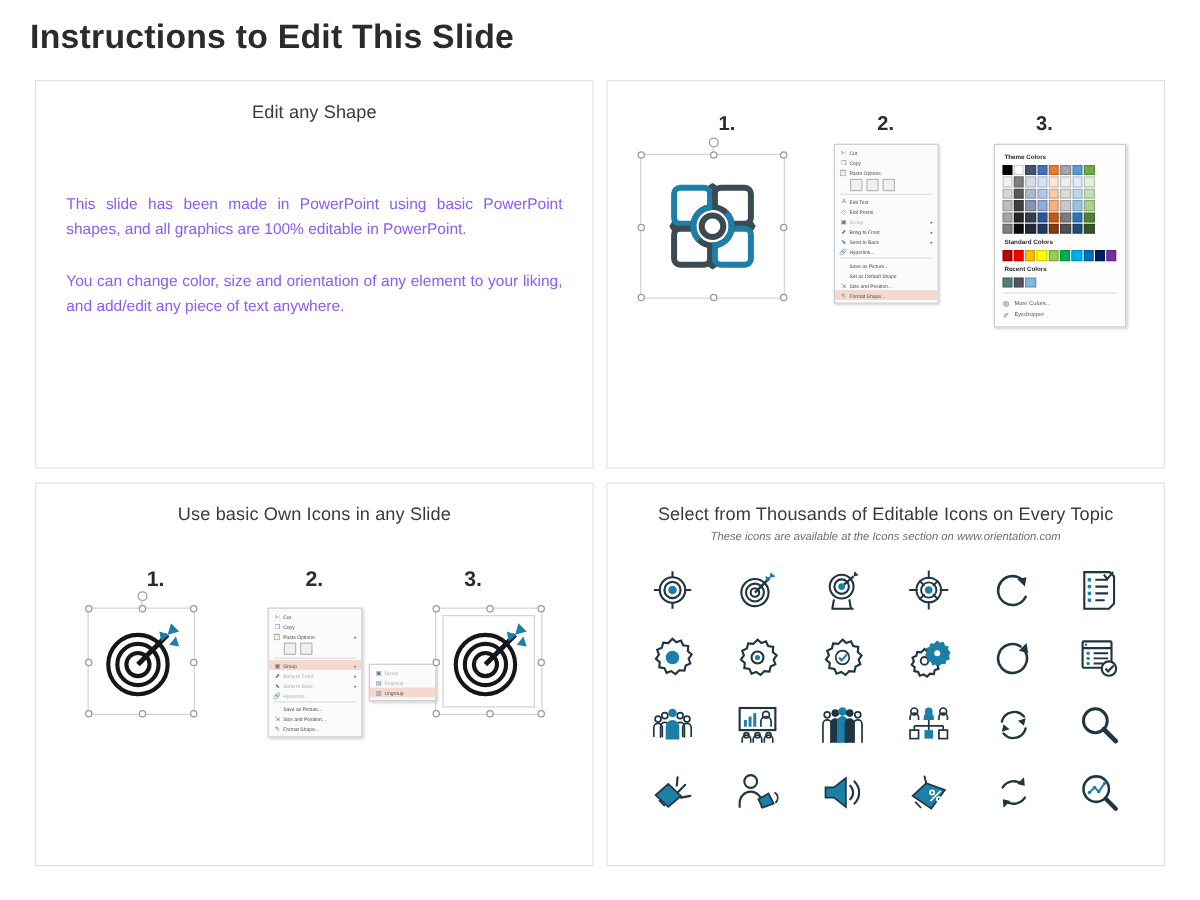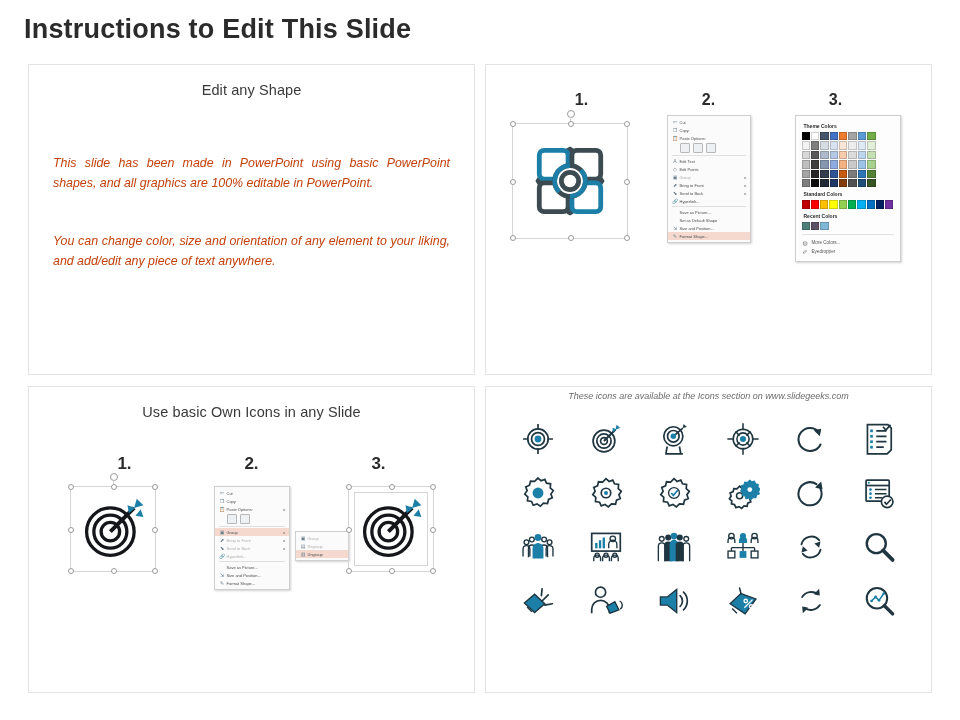--- a/index.html
+++ b/index.html
@@ -24,25 +24,25 @@
     border:1px solid #e3e3e3;background:#fff;position:relative;overflow:hidden;
   }
   .panel-title{
     text-align:center;font-size:14.5px;color:#3a3a3a;font-weight:400;
     margin-top:17px;letter-spacing:.1px;
   }
   .panel-sub{
     text-align:center;font-size:9px;color:#6d6d6d;font-style:italic;margin-top:4px;
   }
   .body-text{
-    margin:0 24px;font-size:12.4px;font-style:italic;color:#c2410c;
+    margin:0 24px;font-size:12.4px;color:#8b5cf6;
     line-height:20px;text-align:justify;
   }
   .p1{margin-top:55px;}
-  .p2{margin-top:38px;}
+  .p2{margin-top:22px;}
 
   
   .steps{display:flex;justify-content:space-around;margin-top:26px;padding:0 32px;}
   .step-num{font-size:16px;font-weight:700;color:#2b2b2b;width:90px;text-align:center;}
   .steps-b .step-num{font-size:17px;}
 
   .shots{display:flex;justify-content:space-around;align-items:flex-start;margin-top:6px;padding:0 14px;}
   .shot{width:136px;display:flex;justify-content:center;}
 
   
@@ -450,21 +450,22 @@
               <path d="M74 26 l-2 -12 l12 4 z" fill="#1b7fa8"></path>
               <path d="M84 30 l12 2 l-4 -12 z" fill="#1b7fa8"></path>
             </svg>
           </div>
         </div>
 
       </div>
     </div>
 
     <div class="panel">
-      <div class="panel-sub">These icons are available  at the Icons section on  www.slidegeeks.com</div>
+      <div class="panel-title">Select from Thousands of Editable Icons on Every Topic</div>
+      <div class="panel-sub">These icons are available  at the Icons section on  www.orientation.com</div>
 
       <div class="gallery">
 
         <div class="gcell">
           <svg width="34" height="34" viewBox="0 0 100 100">
             <g fill="none" stroke="#1f3540" stroke-width="5">
               <circle cx="50" cy="50" r="30"></circle>
                 <circle cx="50" cy="50" r="19"></circle>
               <path d="M50 6v16M50 78v16M6 50h16M78 50h16"></path>
             </g>

